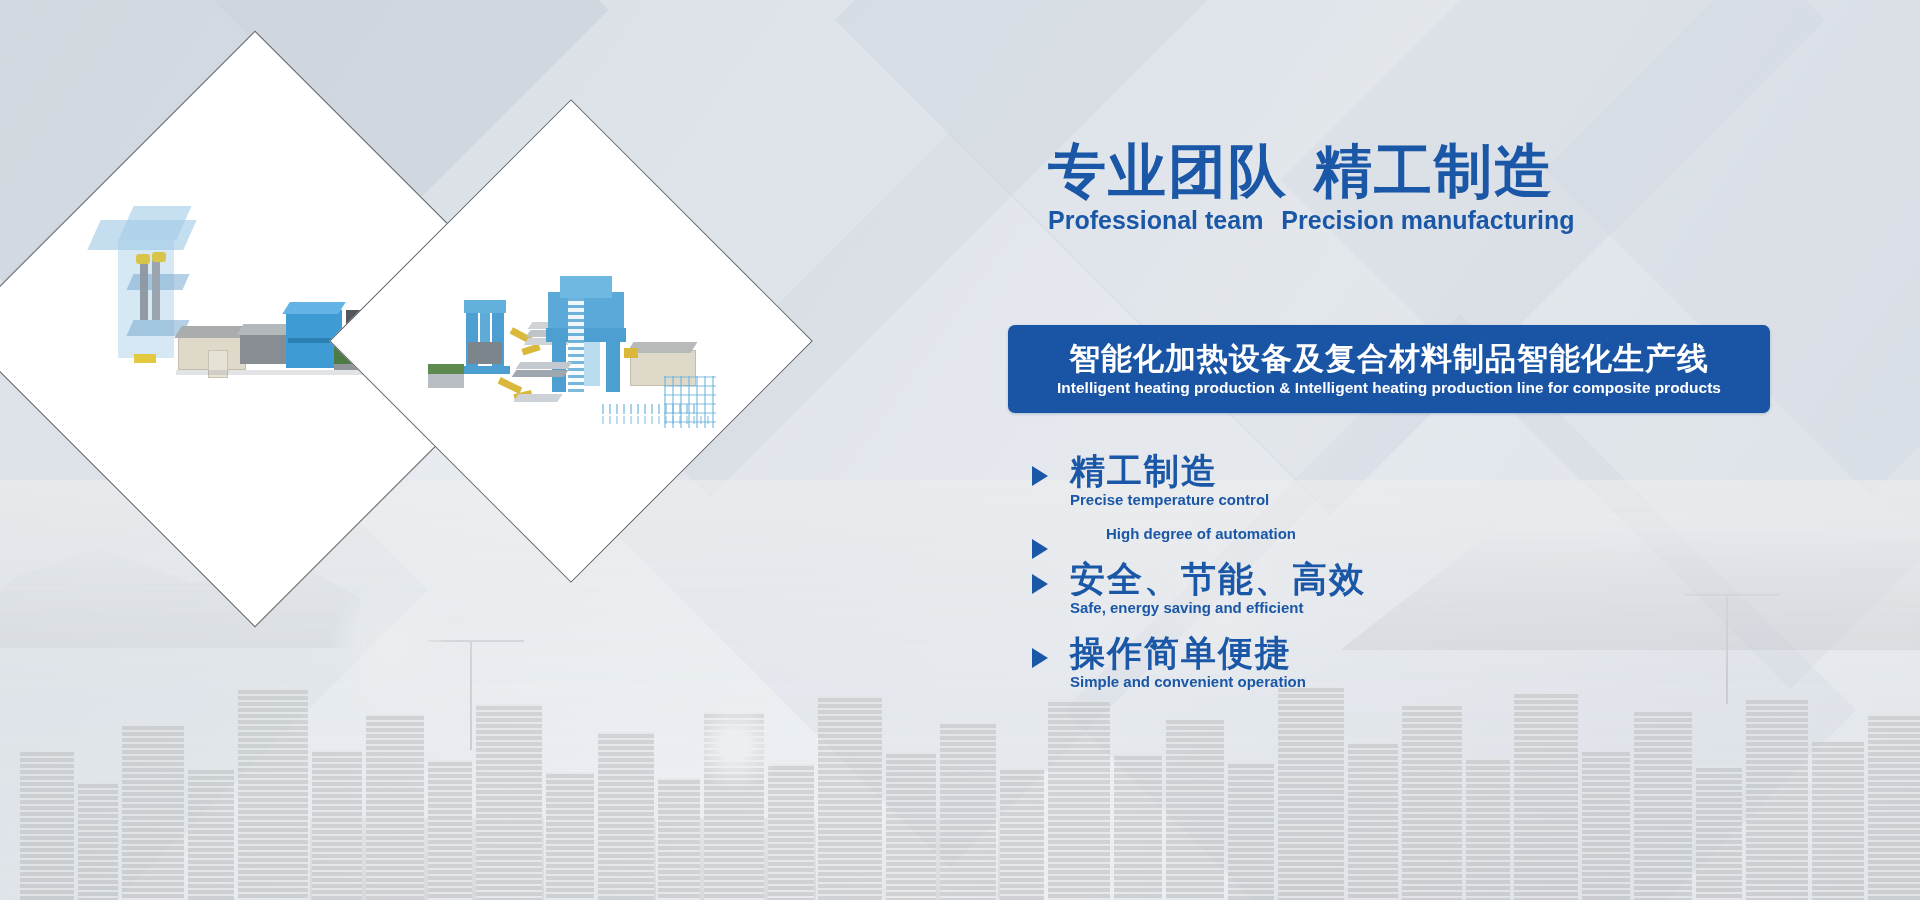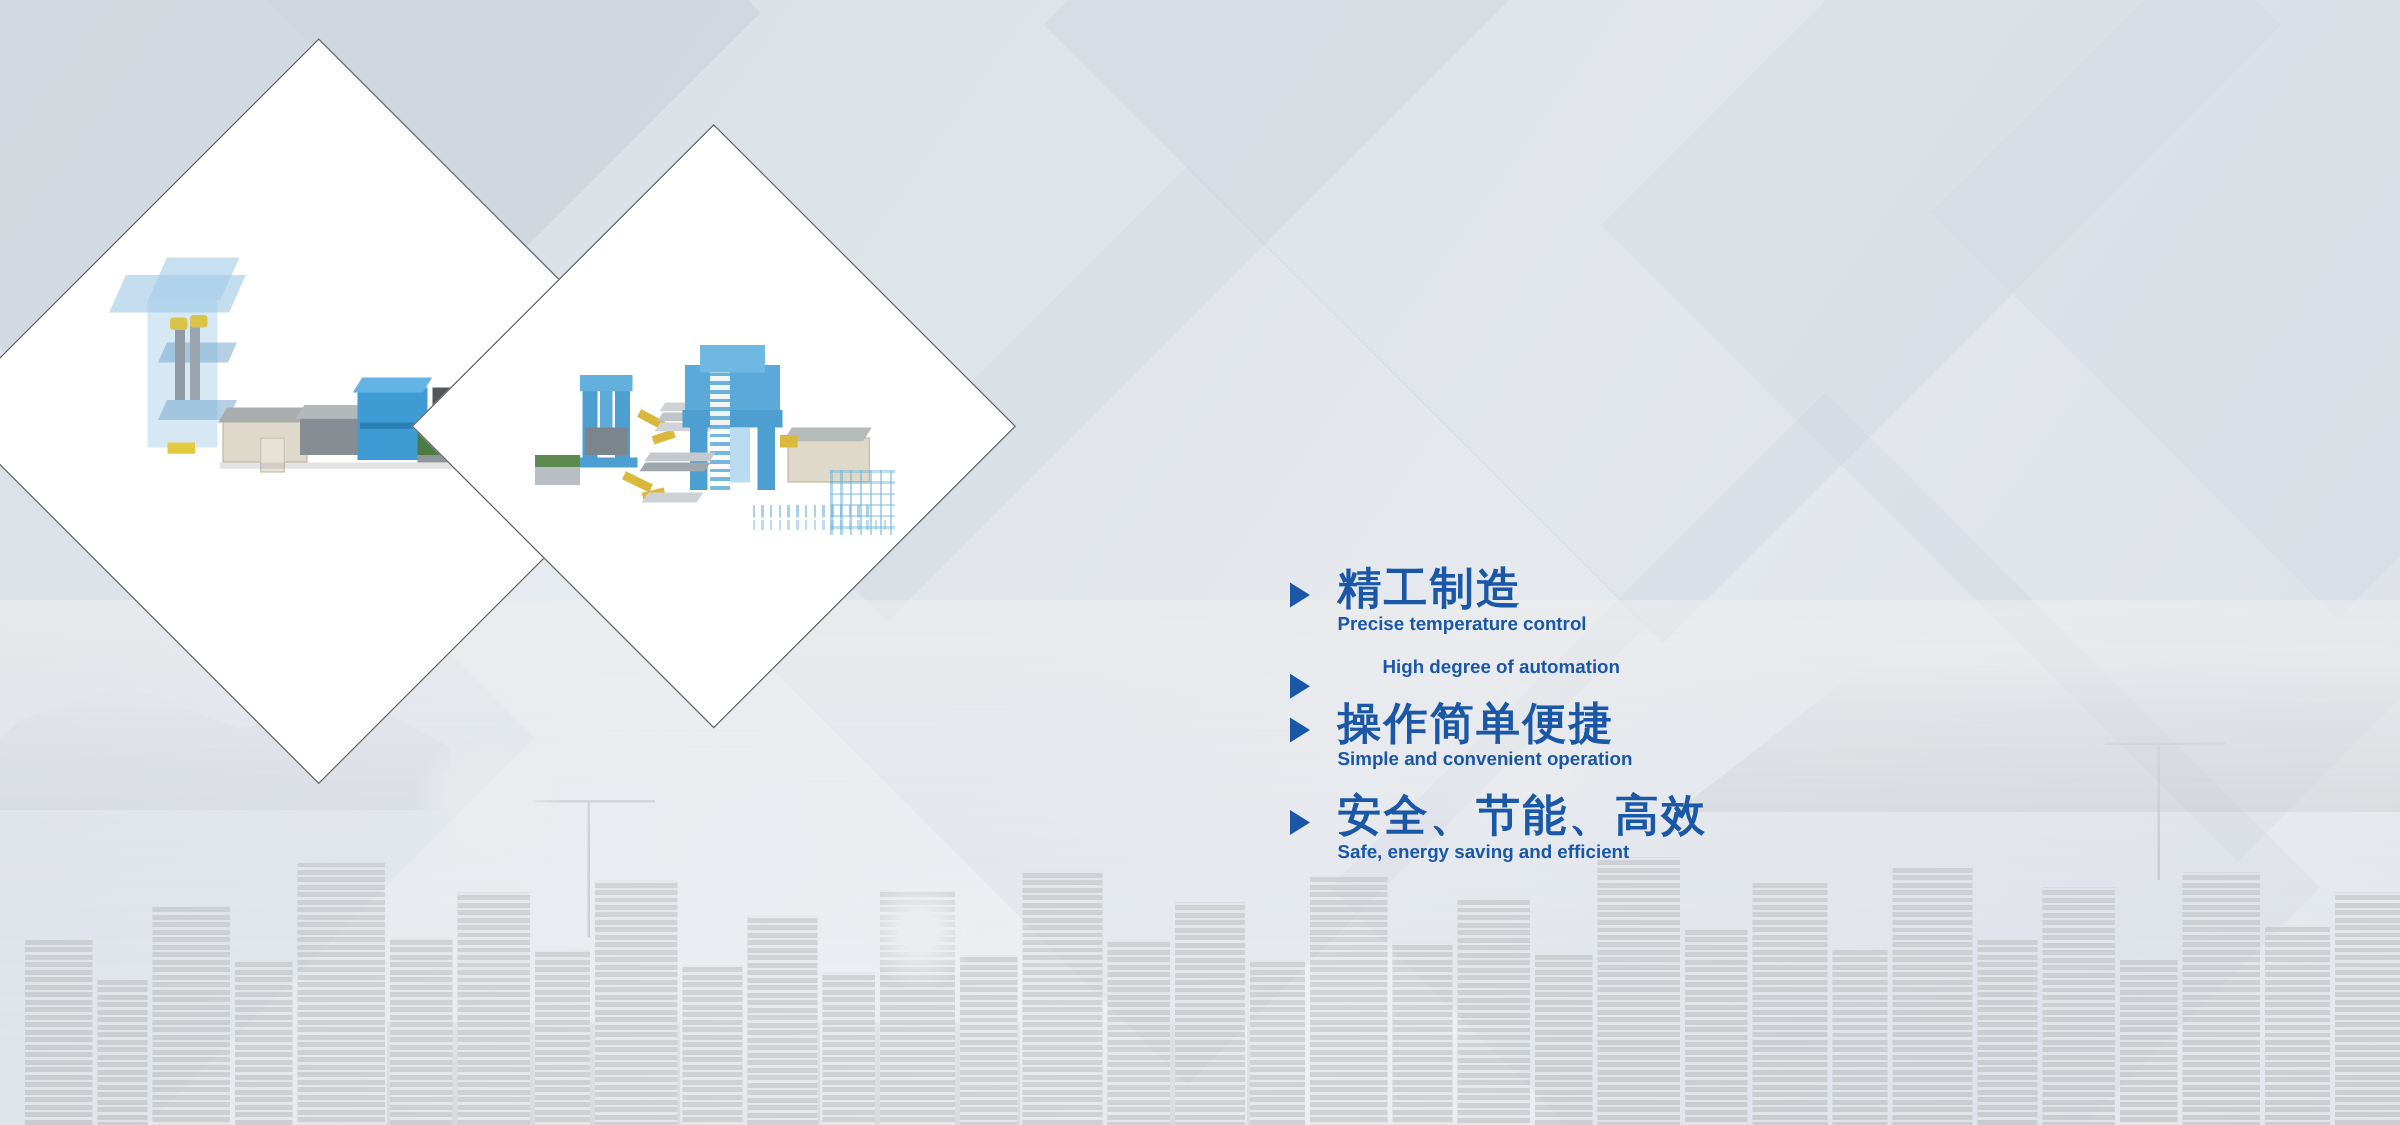--- a/index.html
+++ b/index.html
@@ -234,43 +234,51 @@
 
         <div class="pc" style="left:238px;top:140px;width:52px;height:52px;background:repeating-linear-gradient(90deg,rgba(110,180,220,.55) 0 2px,rgba(255,255,255,0) 2px 8px),repeating-linear-gradient(180deg,rgba(110,180,220,.45) 0 2px,rgba(255,255,255,0) 2px 9px);"></div>
         <div class="pc" style="left:176px;top:168px;width:96px;height:10px;background:repeating-linear-gradient(90deg,rgba(110,180,220,.6) 0 2px,rgba(255,255,255,0) 2px 7px);"></div>
         <div class="pc" style="left:176px;top:180px;width:110px;height:8px;background:repeating-linear-gradient(90deg,rgba(110,180,220,.45) 0 2px,rgba(255,255,255,0) 2px 7px);"></div>
       </div>
     </div>
   </div>
 
   <div class="content">
 
-
+    <div class="headline">
+      <div class="hl-cn"><span>专业团队</span><span class="gap"></span><span>精工制造</span></div>
+      <div class="hl-en"><span>Professional team</span><span class="gap"></span><span>Precision manufacturing</span></div>
+    </div>
+
+    <div class="blue-box">
+      <div class="bb-cn">智能化加热设备及复合材料制品智能化生产线</div>
+      <div class="bb-en">Intelligent heating production &amp; Intelligent heating production line for composite products</div>
+    </div>
 
     <div class="features">
 
       <div class="feature">
         <span class="tri"></span>
         <div class="f-cn">精工制造</div>
         <div class="f-en ind2">Precise temperature control</div>
       </div>
 
       <div class="feature">
         <span class="tri"></span>
         <div class="f-en ind1">High degree of automation</div>
       </div>
 
       <div class="feature">
         <span class="tri"></span>
+        <div class="f-cn">安全、节能、高效</div>
+        <div class="f-en ind2">Safe, energy saving and efficient</div>
+      </div>
+
+      <div class="feature">
+        <span class="tri"></span>
         <div class="f-cn">操作简单便捷</div>
         <div class="f-en ind2">Simple and convenient operation</div>
       </div>
 
-      <div class="feature">
-        <span class="tri"></span>
-        <div class="f-cn">安全、节能、高效</div>
-        <div class="f-en ind2">Safe, energy saving and efficient</div>
-      </div>
-
     </div>
   </div>
 
 </div>
 
 </body></html>

